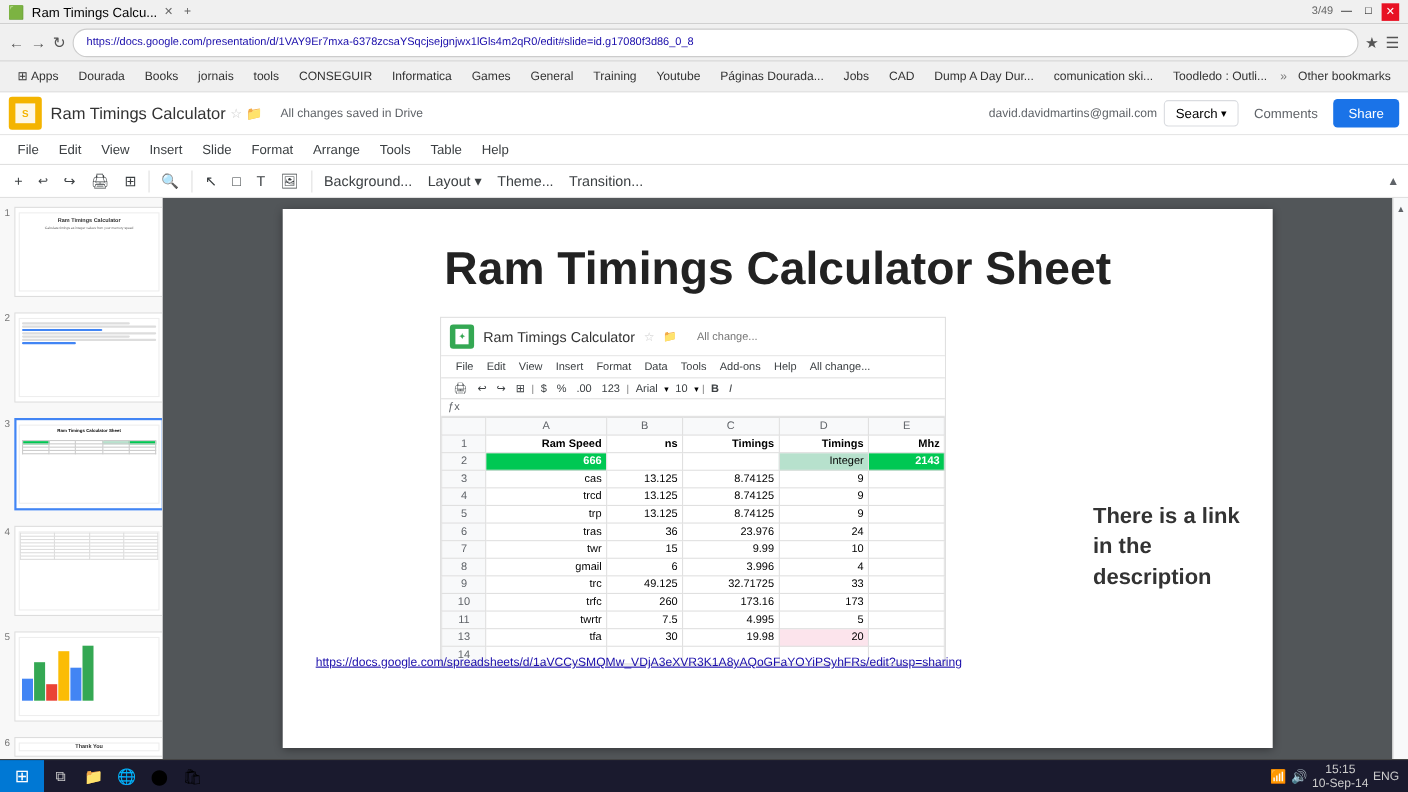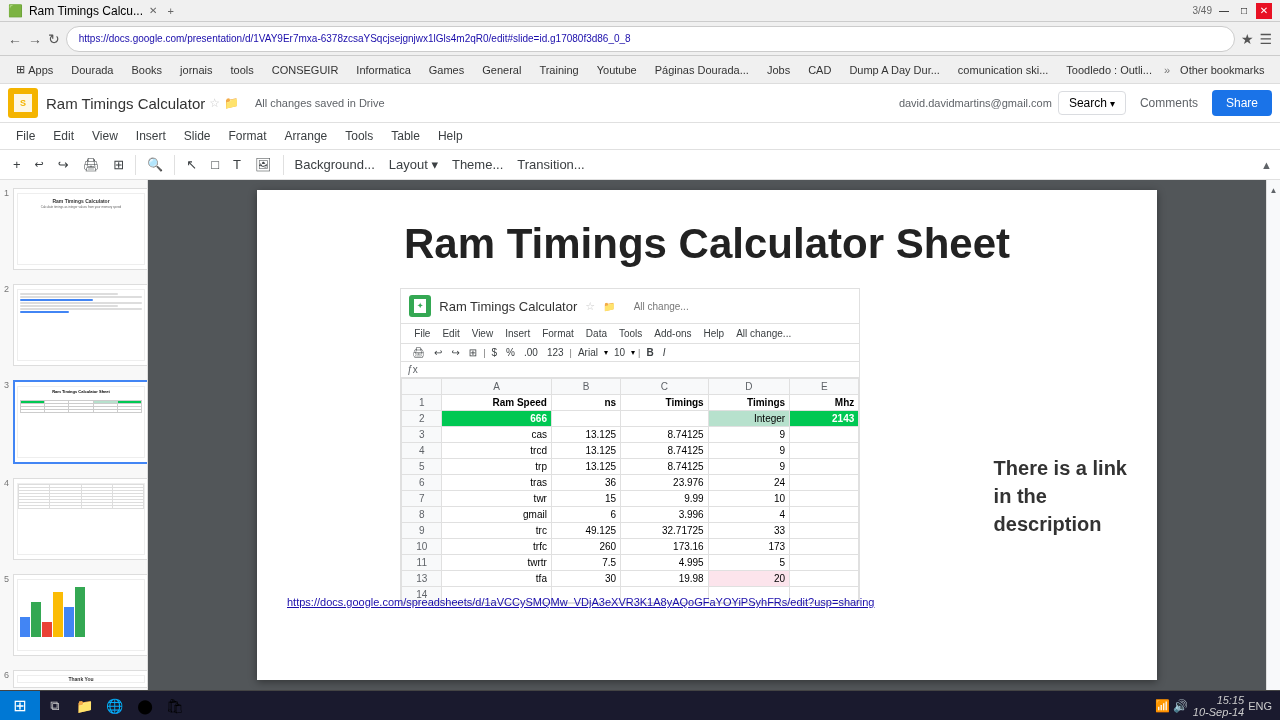--- a/index.html
+++ b/index.html
@@ -740,19 +740,19 @@
   </div>
   <div class="taskbar-icon">
     <span style="font-size:14px;">⬤</span>
   </div>
   <div class="taskbar-icon">
     <span style="font-size:14px;">🛍</span>
   </div>
   <div id="taskbar-right">
     <span class="taskbar-sys-icon">📶</span>
     <span class="taskbar-sys-icon">🔊</span>
-    <div style="text-align:right; cursor:pointer;font-style:italic;">
+    <div style="text-align:center; cursor:pointer;">
       <div>15:15</div>
       <div>10-Sep-14</div>
     </div>
     <span>ENG</span>
   </div>
 </div>
 
 </body></html>

